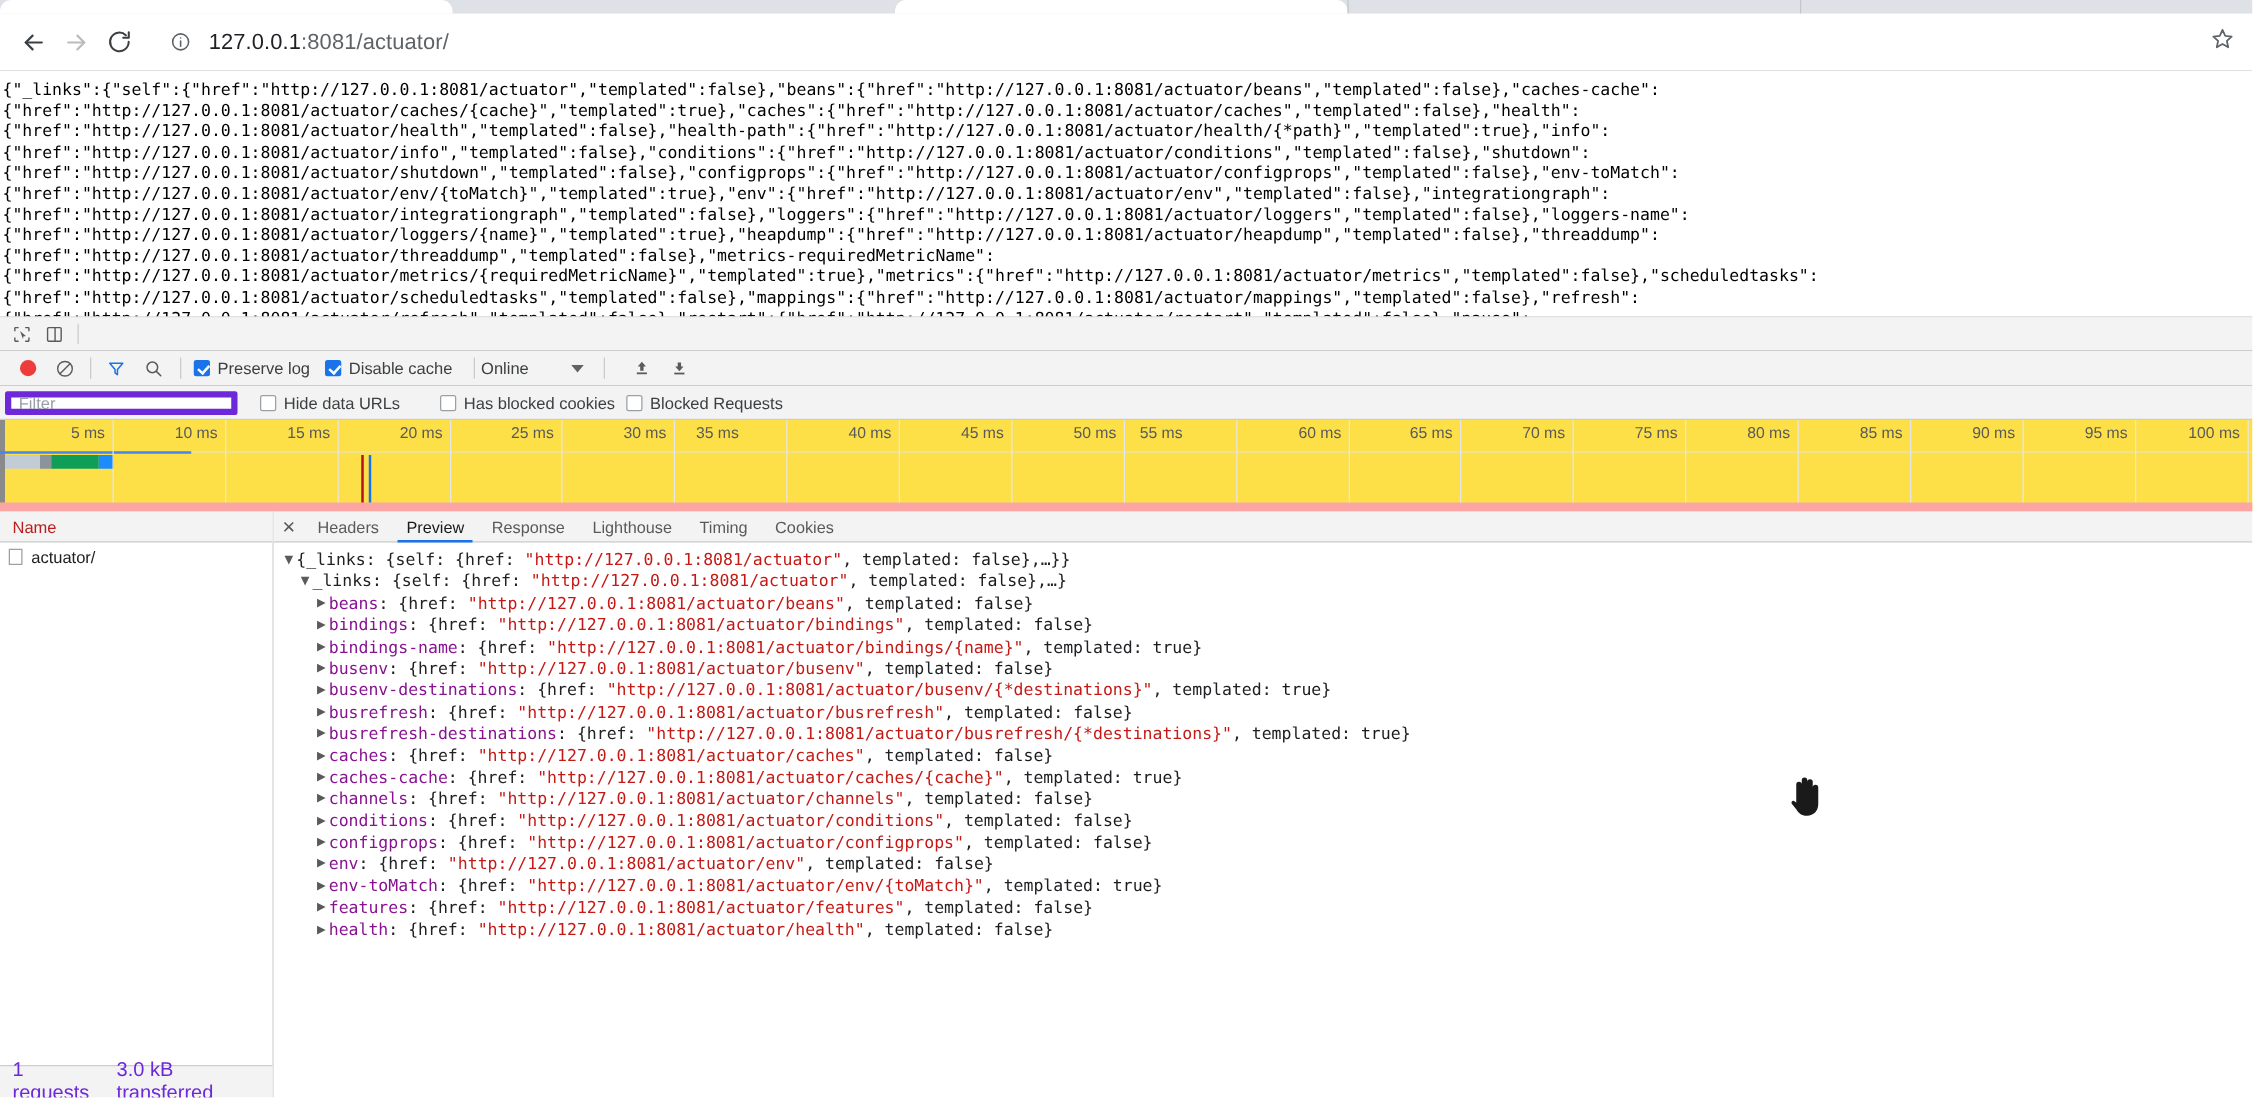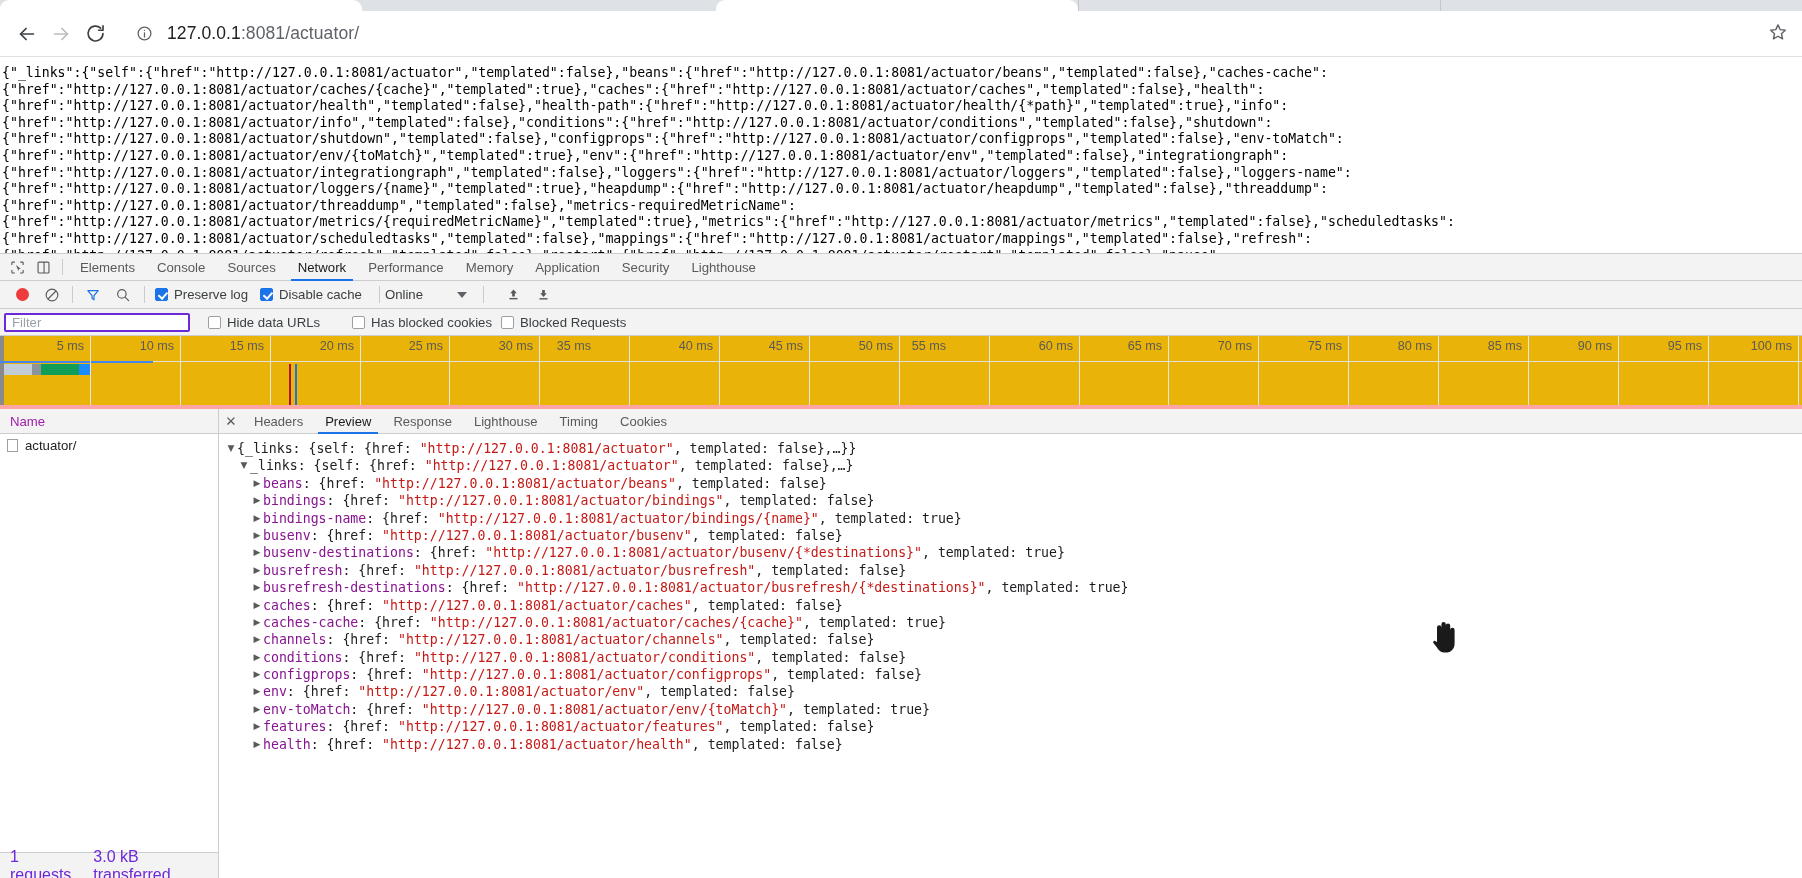--- a/index.html
+++ b/index.html
@@ -103,33 +103,33 @@
     width: 0; height: 0; border-left: 5px solid transparent; border-right: 5px solid transparent;
     border-top: 6px solid #5f6368; margin-left: 34px;
   }
 
   .dt-filterbar {
     height: 27px; flex: none; background: #f3f3f3; display: flex; align-items: center;
     border-bottom: 1px solid #cdcdcd; font-size: 13px; color: #3c4043;
   }
   .filter-input {
     width: 186px; height: 19px; margin: 0 6px 0 4px; background: #fff;
-    border: 2px solid #6d28d9; border-radius: 2px;
+    border: 5px solid #6d28d9; border-radius: 2px;
     font-size: 13.2px; color: #9aa0a6; padding: 0 6px; display: flex; align-items: center;
     flex: none;
   }
   .ftype {
     padding: 1px 7px; border-radius: 9px; font-size: 13.2px; color: #3c4043; white-space: nowrap;
   }
   .ftype.sel { background: #9e9e9e; color: #fff; }
 
   
   .dt-overview {
-    height: 73px; flex: none; background: #eab308; position: relative;
-    border-bottom: 4px solid #fca5a5; overflow: hidden;
+    height: 73px; flex: none; background: #fde047; position: relative;
+    border-bottom: 7px solid #fca5a5; overflow: hidden;
   }
   .ruler-line {
     position: absolute; top: 0; width: 1px; height: 73px; background: #e6e6e6;
   }
   .ruler-label {
     position: absolute; top: 3px; font-size: 12.6px; color: #5a5a5a;
     transform: translateX(-100%); padding-right: 6px; white-space: nowrap;
   }
   .ruler-base {
     position: absolute; left: 0; top: 25px; width: 100%; height: 1px; background: #e0e0e0;
@@ -141,21 +141,21 @@
   .evline { position: absolute; top: 28px; width: 1.5px; height: 45px; }
 
   
   .dt-body { flex: 1 1 auto; display: flex; min-height: 0; }
   .req-list {
     width: 219px; flex: none; display: flex; flex-direction: column;
     border-right: 1px solid #cdcdcd; background: #fff; min-height: 0;
   }
   .req-head {
     height: 25px; flex: none; background: #f3f3f3; display: flex; align-items: center;
-    padding-left: 10px; font-size: 13.2px; color: #a21caf;
+    padding-left: 10px; font-size: 13.2px; color: #b91c1c;
     border-bottom: 1px solid #cdcdcd;
   }
   .req-rows { flex: 1 1 auto; overflow: hidden; }
   .req-row {
     height: 22px; display: flex; align-items: center; gap: 7px; padding-left: 7px;
     font-size: 13.2px; color: #202124;
   }
   .doc-ico {
     width: 11px; height: 13px; border: 1px solid #9aa0a6; background: #fff; flex: none;
   }
@@ -260,31 +260,20 @@
           <path d="M6.4 5.2l5 4.1-2.2.5-.2 2.3z" fill="#5a5a5a" stroke="none"></path>
         </svg>
       </div>
       <div class="dt-iconbtn">
         <svg width="15" height="15" viewBox="0 0 16 16" fill="none" stroke="#5a5a5a" stroke-width="1.2">
           <rect x="2.2" y="2.2" width="11.6" height="11.6" rx="1"></rect>
             <line x1="8.6" y1="2.2" x2="8.6" y2="13.8"></line>
         </svg>
       </div>
       <div class="dt-vsep"></div>
-      <div id="dt-tabs" style="display:flex;align-items:stretch">
-          <div class="dt-tab">Elements</div>
-          <div class="dt-tab">Console</div>
-          <div class="dt-tab">Sources</div>
-          <div class="dt-tab active">Network</div>
-          <div class="dt-tab">Performance</div>
-          <div class="dt-tab">Memory</div>
-          <div class="dt-tab">Application</div>
-          <div class="dt-tab">Security</div>
-          <div class="dt-tab">Lighthouse</div>
-        </div>
     </div>
 
     <div class="dt-toolbar">
       <div class="tb-icon">
         <span class="rec-dot"></span>
       </div>
       <div class="tb-icon">
         <svg width="16" height="16" viewBox="0 0 20 20" fill="none" stroke="#5a5a5a" stroke-width="1.4">
           <circle cx="10" cy="10" r="7.3"></circle>
             <line x1="5" y1="15" x2="15" y2="5"></line>

